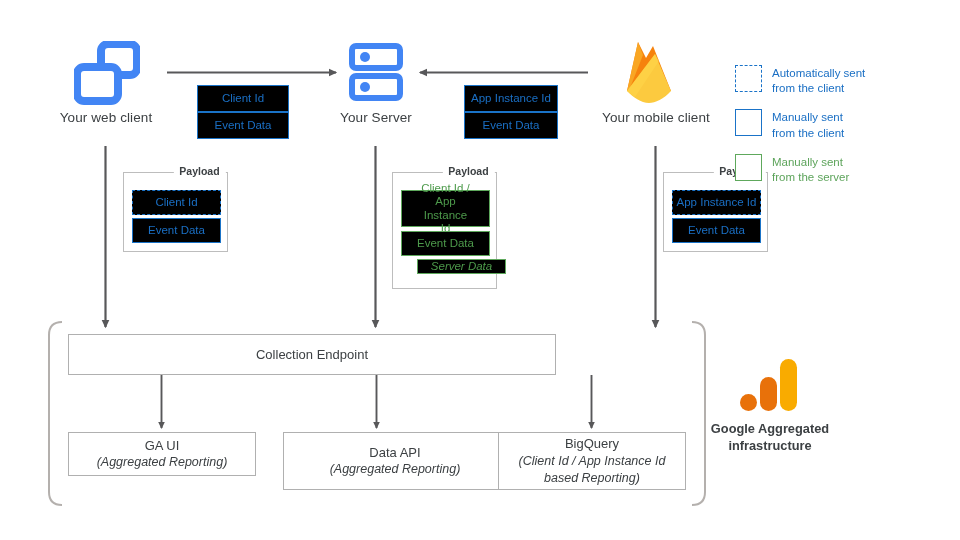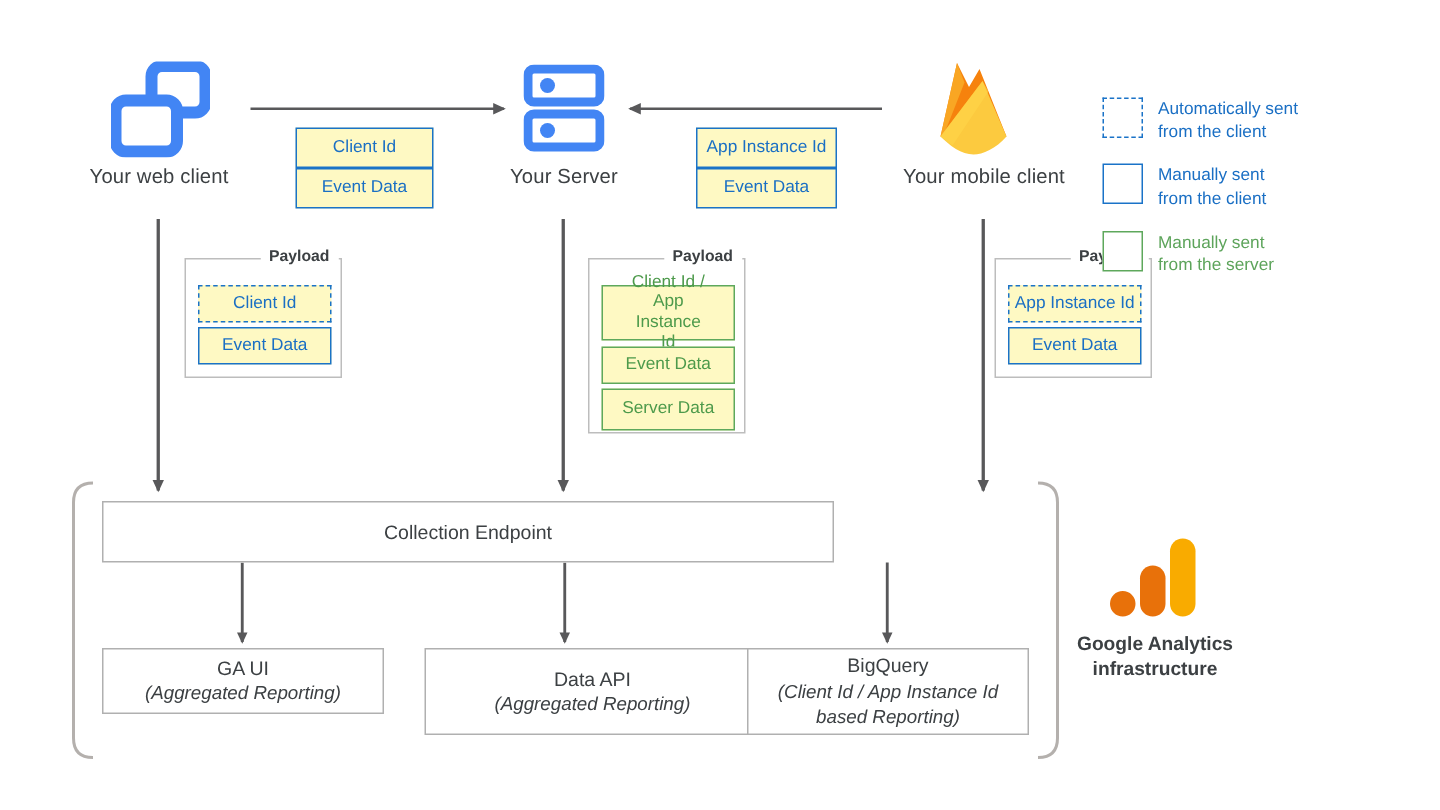--- a/index.html
+++ b/index.html
@@ -14,21 +14,21 @@
   
   .node-label {
     position:absolute; text-align:center; font-size:13.5px; color:#3c4043;
     white-space:nowrap; letter-spacing:.1px;
   }
 
   
   .databox {
     position:absolute; display:flex; align-items:center; justify-content:center;
     font-size:11.5px; text-align:center; line-height:1.15;
-    border:1.4px solid #1a73c8; color:#1a6fc4; background:#fef9c3;
+    border:1.4px solid #1a73c8; color:#1a6fc4; background:#000000;
   }
   .databox.dashed { border-style:dashed; }
   .databox.green { border-color:#5ea85c; color:#4d9a4b; }
 
   
   .payload {
     position:absolute; border:1px solid #bdbdbd; background:#fff;
   }
   .payload .pl-title {
     position:absolute; top:-8px; left:50%; transform:translateX(-50%);
@@ -127,21 +127,21 @@
   <div class="payload" style="left:123px;top:172px;width:105px;height:80px;">
     <div class="pl-title">Payload</div>
     <div class="databox dashed" style="left:8px;top:17px;width:89px;height:25px;">Client Id</div>
     <div class="databox" style="left:8px;top:45px;width:89px;height:25px;">Event Data</div>
   </div>
 
   <div class="payload" style="left:392px;top:172px;width:105px;height:117px;">
     <div class="pl-title">Payload</div>
     <div class="databox green" style="left:8px;top:17px;width:89px;height:37px;padding:0 16px;">Client Id / App Instance Id</div>
     <div class="databox green" style="left:8px;top:58px;width:89px;height:25px;">Event Data</div>
-    <div class="databox green" style="left:8px;top:86px;width:89px;height:28px;">Server Data</div>
+    <div class="databox green" style="left:24px;top:86px;width:89px;height:15px;font-style:italic;">Server Data</div>
   </div>
 
   <div class="payload" style="left:663px;top:172px;width:105px;height:80px;">
     <div class="pl-title">Payload</div>
     <div class="databox dashed" style="left:8px;top:17px;width:89px;height:25px;">App Instance Id</div>
     <div class="databox" style="left:8px;top:45px;width:89px;height:25px;">Event Data</div>
   </div>
 
   <div class="greybox" style="left:68px;top:334px;width:488px;height:41px;">
     <span>Collection Endpoint</span>
@@ -161,21 +161,21 @@
     <span>BigQuery</span>
     <span class="sub" style="padding:0 6px;">(Client Id / App Instance Id based Reporting)</span>
   </div>
 
   <svg class="abs" style="left:740px;top:357px;" width="60" height="60" viewBox="0 0 60 60">
     <rect x="40" y="2" width="17" height="52" rx="8.5" ry="8.5" fill="#f9ab00"></rect>
     <rect x="20" y="20" width="17" height="34" rx="8.5" ry="8.5" fill="#e8710a"></rect>
     <circle cx="8.5" cy="45.5" r="8.5" fill="#e8710a"></circle>
   </svg>
 
-  <div class="ga-label">Google Analytics infrastructure</div>
+  <div class="ga-label">Google Aggregated infrastructure</div>
 
   <div class="legend">
 
     <div class="legend-row">
       <div class="legend-swatch dashed"></div>
       <div class="legend-text">
         <div>Automatically sent</div>
         <div>from the client</div>
       </div>
     </div>

